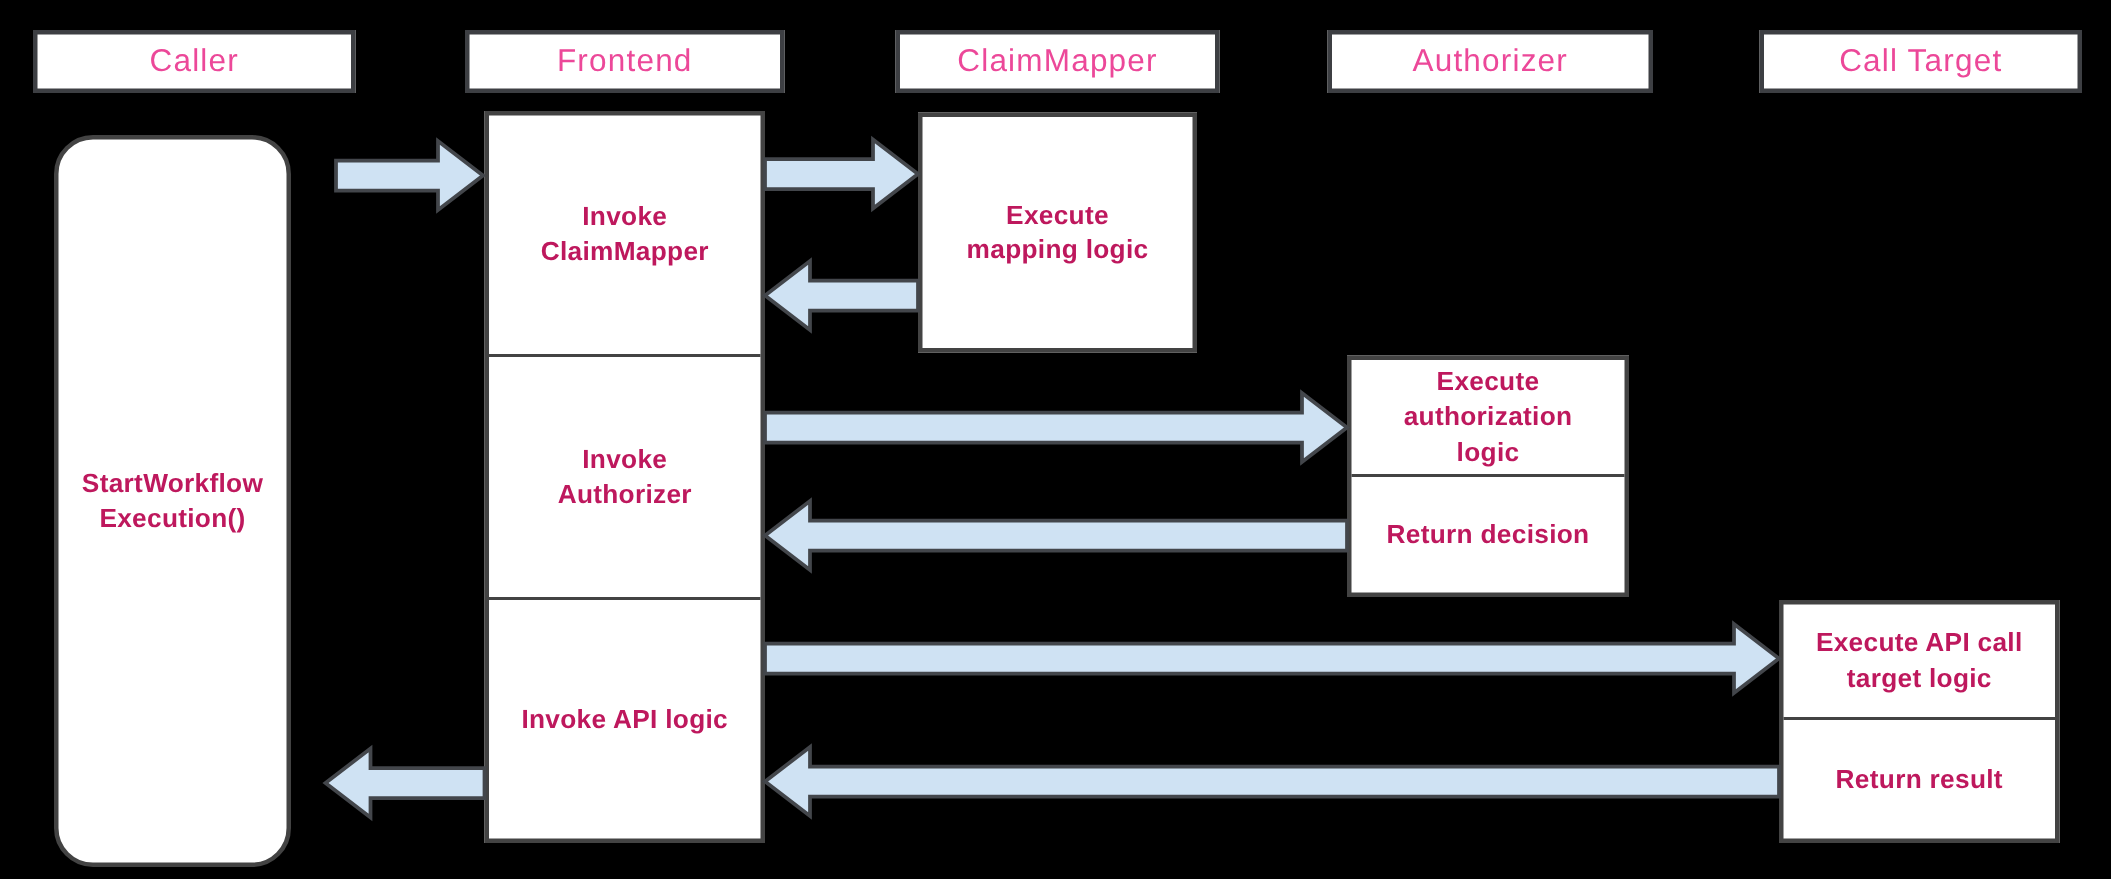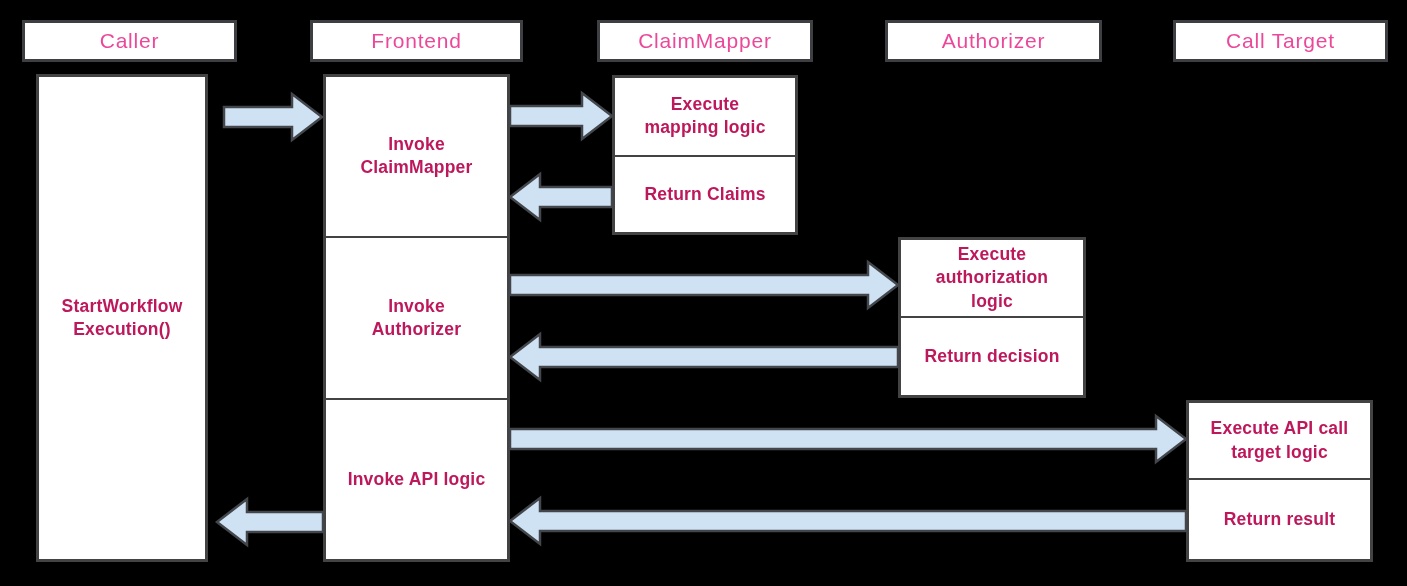--- a/index.html
+++ b/index.html
@@ -48,21 +48,21 @@
   <div class="hdr" style="left:597px;width:216px;">
       <span>ClaimMapper</span>
     </div>
   <div class="hdr" style="left:885px;width:217px;">
       <span>Authorizer</span>
     </div>
   <div class="hdr" style="left:1173px;width:215px;align-items:center;">
       <span>Call Target</span>
     </div>
 
-  <div class="node" style="left:36px;top:74px;width:172px;height:488px;">
+  <div class="node" style="left:36px;top:90px;width:158px;height:488px;border-radius:26px;">
     <div class="cell">
       <span class="node-label">StartWorkflow
 Execution()</span>
     </div>
   </div>
 
   <div class="node" style="left:323px;top:74px;width:187px;height:488px;">
     <div class="cell" style="flex:162;">
       <span class="node-label">Invoke
 ClaimMapper</span>
@@ -73,23 +73,20 @@
     </div>
     <div class="cell" style="flex:162;">
       <span class="node-label">Invoke API logic</span>
     </div>
   </div>
 
   <div class="node" style="left:612px;top:75px;width:186px;height:160px;">
     <div class="cell" style="flex:81;">
       <span class="node-label">Execute
 mapping logic</span>
-    </div>
-    <div class="cell" style="flex:79;">
-      <span class="node-label">Return Claims</span>
     </div>
   </div>
 
   <div class="node" style="left:898px;top:237px;width:188px;height:161px;">
     <div class="cell" style="flex:80;">
       <span class="node-label">Execute
 authorization
 logic</span>
     </div>
     <div class="cell" style="flex:81;">

